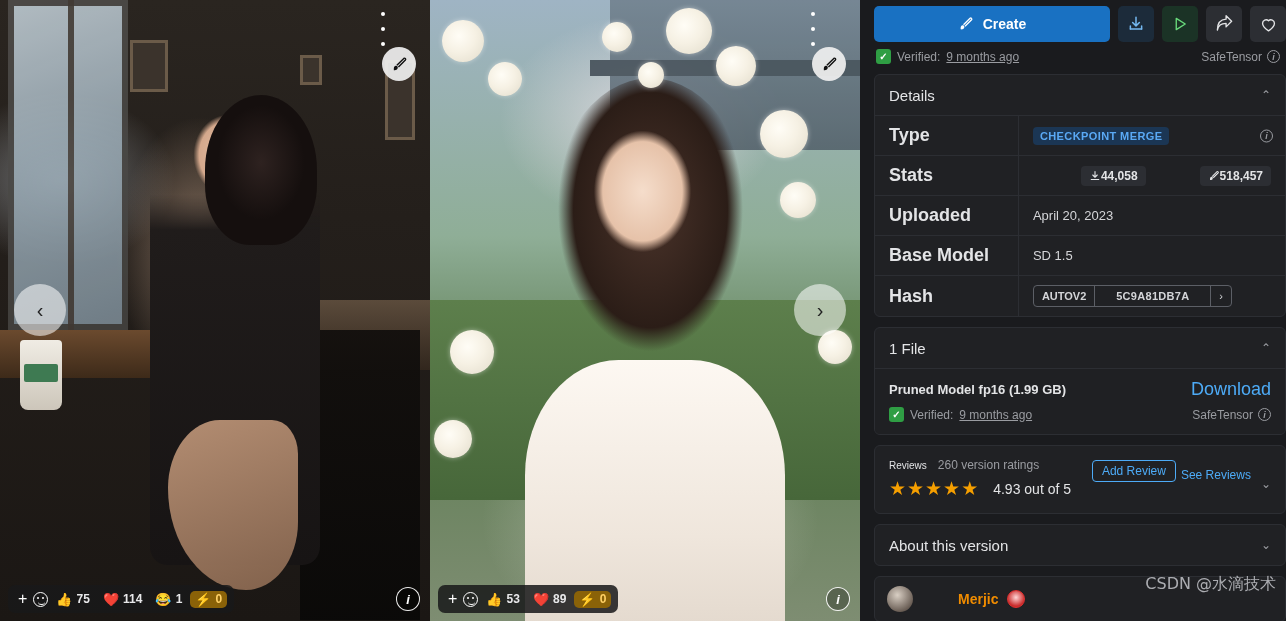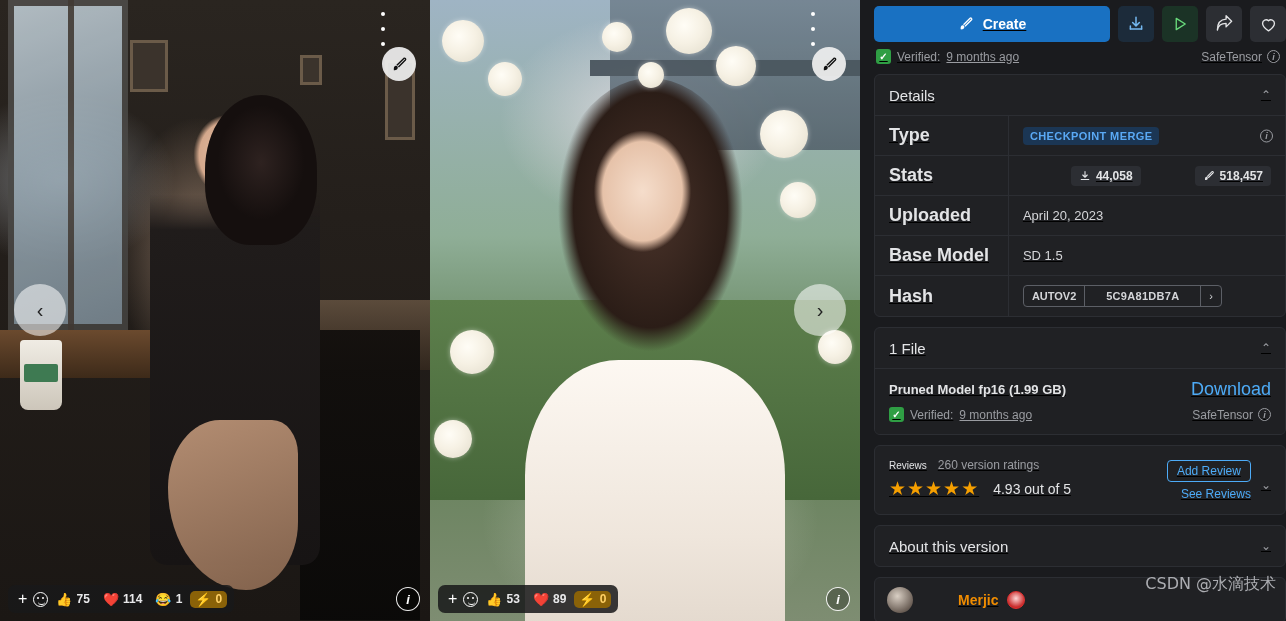--- a/index.html
+++ b/index.html
@@ -164,21 +164,21 @@
     position: absolute; right: 10px; bottom: 10px; width: 24px; height: 24px; border-radius: 50%;
     border: 1.8px solid rgba(255,255,255,.92); color: #fff;
     display: flex; align-items: center; justify-content: center;
     font-size: 13px; font-style: italic; font-weight: 700;
     background: rgba(0,0,0,.28); z-index: 6; cursor: pointer;
   }
 
   
   .panel {
     width: 426px; height: 621px; background: #1a1b1e;
-    padding: 6px 0 0 14px; overflow: hidden; position: relative; text-decoration: underline;
+    padding: 6px 0 0 14px; overflow: hidden; position: relative;
   }
   .action-row { display: flex; gap: 8px; align-items: stretch; height: 36px; }
   .create-btn {
     flex: 1; background: #1971c2; border: none; border-radius: 5px; color: #fff;
     font-size: 14px; font-weight: 700; display: flex; align-items: center;
     justify-content: center; gap: 9px; cursor: pointer;
     font-family: "Liberation Sans", sans-serif;
   }
   .sq-btn {
     width: 36px; border-radius: 5px; background: #2c2e33; border: none;
@@ -226,21 +226,21 @@
     position: relative;
   }
   .badge {
     display: inline-block; background: #1b3654; color: #5aa9f5; border-radius: 4px;
     padding: 3px 7px; font-size: 11px; font-weight: 700; letter-spacing: .4px;
   }
   .info-corner { position: absolute; right: 12px; top: 50%; transform: translateY(-50%); }
   .stat-chips { display: flex; gap: 6px; }
   .chip {
     background: #2c2e33; border-radius: 4px; padding: 3px 8px; font-size: 12px;
-    font-weight: 700; color: #e3e4e6; display: flex; align-items: center; gap: 5px; margin-left: 48px;
+    font-weight: 700; color: #e3e4e6; display: flex; align-items: center;  margin-left: 48px;
   }
   .hash-box {
     display: inline-flex; align-items: stretch; border: 1px solid #5c5f66; border-radius: 4px;
     overflow: hidden; height: 22px;
   }
   .hash-box > span {
     display: flex; align-items: center; padding: 0 8px; font-size: 11px; font-weight: 700;
     color: #d4d5d8;
   }
   .hash-box .hv { border-left: 1px solid #5c5f66; font-weight: 700; letter-spacing: .3px; min-width: 116px; justify-content: center;}
@@ -256,21 +256,21 @@
   }
 
   .reviews { padding: 12px 14px 13px; display: flex; align-items: flex-start; gap: 10px; }
   .rv-left { flex: 1; }
   .rv-top { display: flex; align-items: baseline; gap: 11px; }
   .rv-title { font-size: 10px; color: #e3e4e6; }
   .rv-sub { font-size: 12px; color: #9a9ca1; }
   .rv-bot { display: flex; align-items: center; gap: 14px; margin-top: 5px; }
   .stars { color: #f59f00; font-size: 19px; letter-spacing: 1px; }
   .rv-score { font-size: 14px; color: #e3e4e6; }
-  .rv-right { display: flex; flex-direction: column; align-items: flex-end; gap: 5px; padding-top: 2px;}
+  .rv-right { display: flex; flex-direction: row; align-items: flex-end; gap: 5px; padding-top: 2px;}
   .add-review {
     border: 1px solid #4dabf7; color: #4dabf7; background: transparent;
     border-radius: 4px; padding: 3px 9px; font-size: 12px; cursor: pointer;
     font-family: "Liberation Sans", sans-serif;
   }
   .see-reviews { font-size: 12px; color: #4dabf7; cursor: pointer; }
   .rv-chev { color: #9a9ca1; font-size: 12px; align-self: center; padding-top: 10px; }
 
   .creator-card {
     margin-top: 10px; background: #202124; border: 1px solid #2c2e33; border-radius: 6px;

